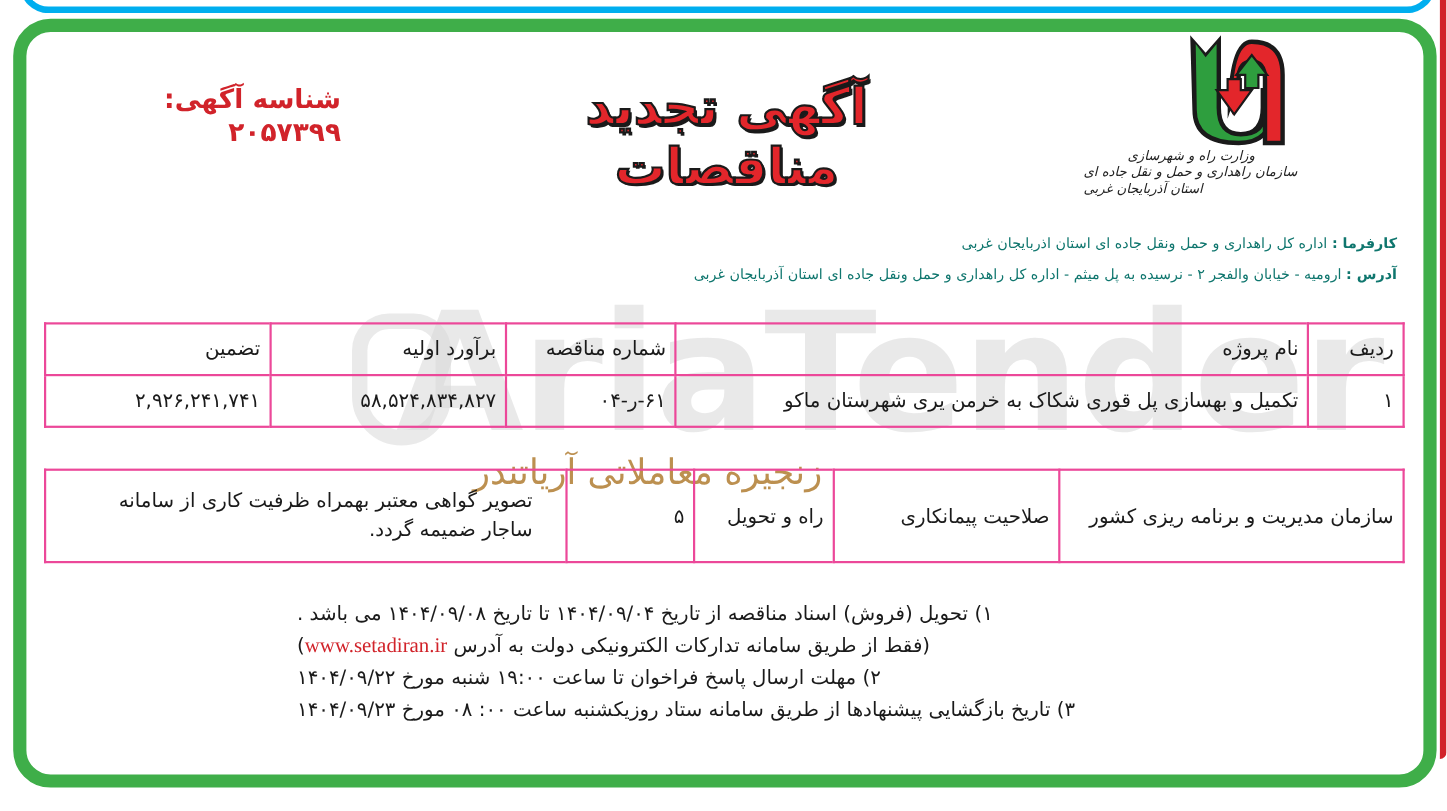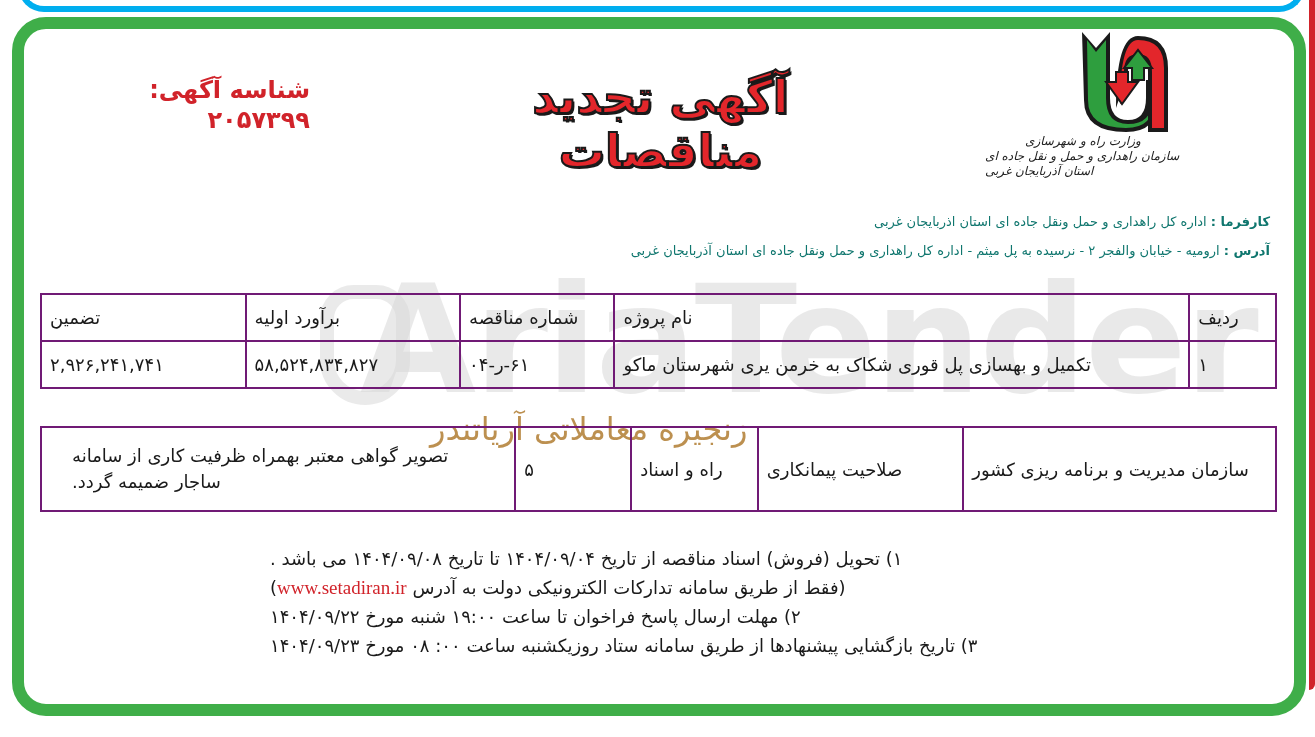--- a/index.html
+++ b/index.html
@@ -66,21 +66,21 @@
   .info {
     position:absolute; right:45px; top:195px; width:1000px; direction:rtl;
     text-align:right; font-size:13px; line-height:29px; color:#0f766e;margin-top:12px;
   }
   .info .label { font-weight:bold; }
   table.grid {
     position:absolute; border-collapse:collapse; direction:rtl;
     font-size:18px; color:#1a1a1a; background:transparent;
   }
   table.grid td {
-    border:2px solid #701a75; text-align:left; vertical-align:middle;
+    border:2px solid #ec4899; text-align:right; vertical-align:middle;
     padding:0 8px;
   }
   #t1 { left:40px; top:293px; width:1237px; }
   #t1 tr { height:47px; }
   #t2 { left:40px; top:426px; width:1237px; }
   #t2 tr { height:84px; }
   .notes {
     position:absolute; right:45px; top:544px; width:1000px; direction:rtl;
     text-align:left; font-size:18px; line-height:29px; color:#1a1a1a;
   }
@@ -153,21 +153,21 @@
     <td>۲,۹۲۶,۲۴۱,۷۴۱</td>
   </tr>
 </tbody>
   </table>
 
 <table class="grid" id="t2">
   <tbody>
       <tr>
     <td style="width:300px">سازمان مدیریت و برنامه ریزی کشور</td>
     <td style="width:190px">صلاحیت پیمانکاری</td>
-    <td style="width:110px">راه و اسناد</td>
+    <td style="width:110px">راه و تحویل</td>
     <td style="width:100px">۵</td>
     <td style="width:420px; padding:0 30px; line-height:26px">تصویر گواهی معتبر بهمراه ظرفیت کاری از سامانه ساجار ضمیمه گردد.</td>
   </tr>
 </tbody>
   </table>
 
 <div class="notes">
   <div>۱) تحویل (فروش) اسناد مناقصه از تاریخ ۱۴۰۴/۰۹/۰۴ تا تاریخ ۱۴۰۴/۰۹/۰۸ می باشد .</div>
   <div>
     <span>(فقط از طریق سامانه تدارکات الکترونیکی دولت به آدرس </span><span class="link">www.setadiran.ir</span><span>)</span>

